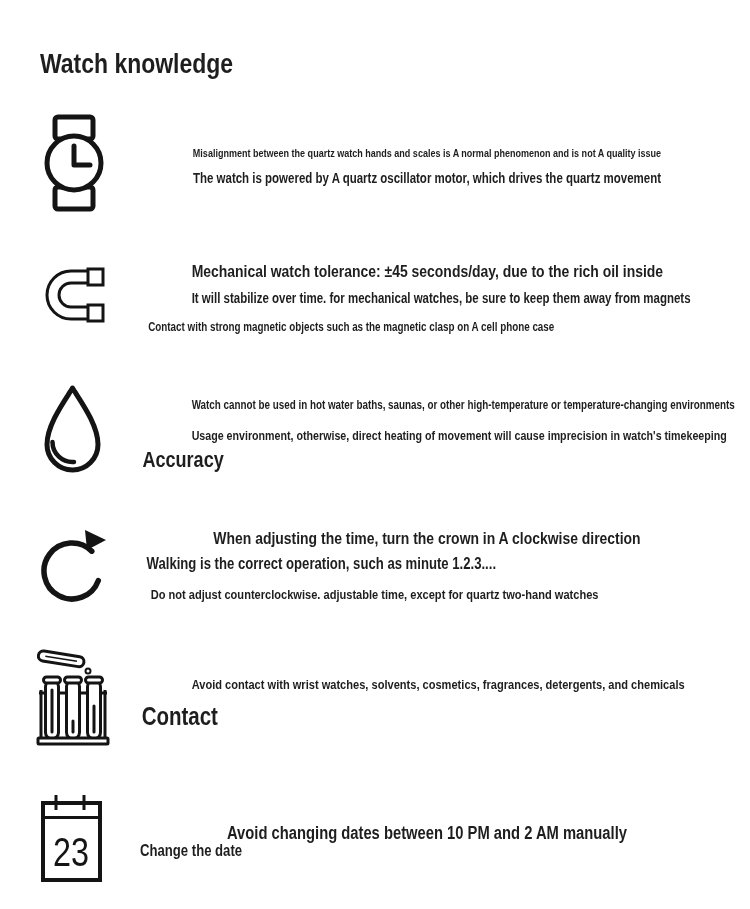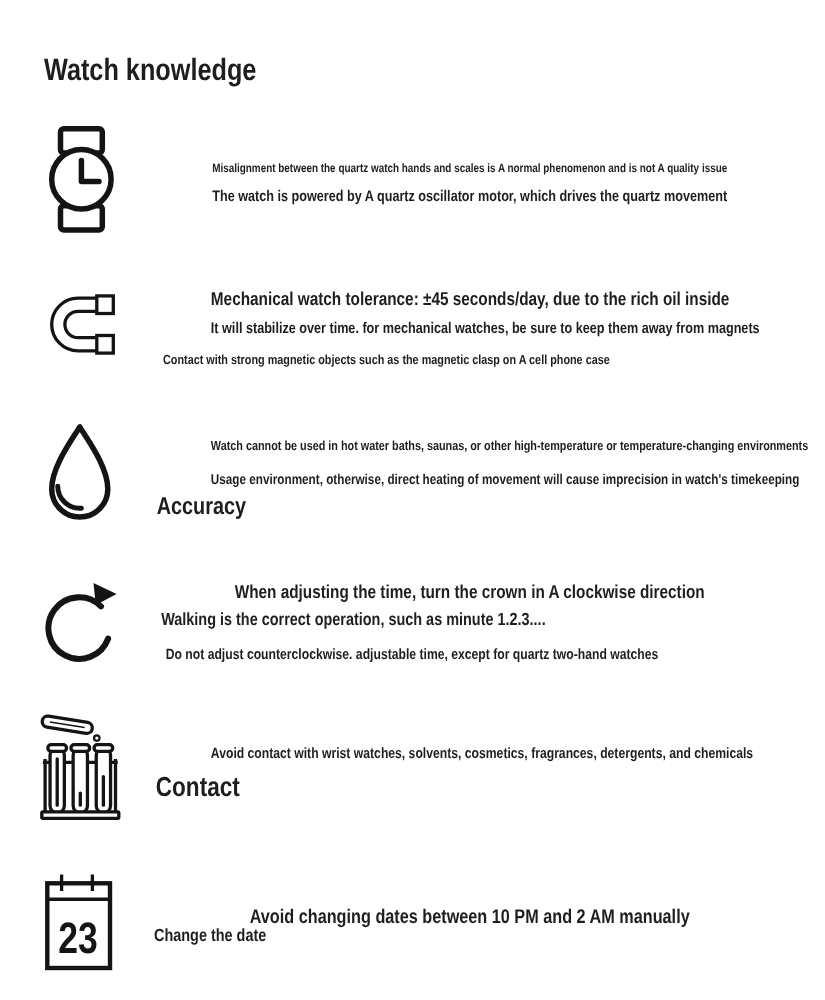--- a/index.html
+++ b/index.html
@@ -126,21 +126,21 @@
         <line x1="37" y1="73" x2="37" y2="84" stroke-width="3" stroke-linecap="round"></line>
         <line x1="58" y1="58" x2="58" y2="84" stroke-width="3" stroke-linecap="round"></line>
         <rect x="2" y="90" width="70" height="6" rx="1" fill="#fff" stroke-width="3"></rect>
       </svg>
     </div>
     <div class="ln c s5l1">Avoid contact with wrist watches, solvents, cosmetics, fragrances, detergents, and chemicals</div>
     <div class="ln l s5l2">Contact</div>
   </section>
 
   <section>
-    <div class="icon" style="left:40px;top:793px;font-weight:bold;">
+    <div class="icon" style="left:40px;top:793px;">
       <svg width="63" height="91" viewBox="0 0 63 91" fill="none" stroke="#141414">
         <rect x="3" y="10" width="57" height="77" fill="#fff" stroke-width="4"></rect>
         <line x1="3" y1="24.5" x2="60" y2="24.5" stroke-width="3"></line>
         <line x1="16" y1="2" x2="16" y2="17" stroke-width="3"></line>
         <line x1="44" y1="2" x2="44" y2="17" stroke-width="3"></line>
         <text x="31" y="73" text-anchor="middle" font-size="40" textLength="36" lengthAdjust="spacingAndGlyphs" fill="#141414" stroke="none" font-family="Liberation Sans, sans-serif">23</text>
       </svg>
     </div>
     <div class="ln c s6l1">Avoid changing dates between 10 PM and 2 AM manually</div>
     <div class="ln l s6l2">Change the date</div>

